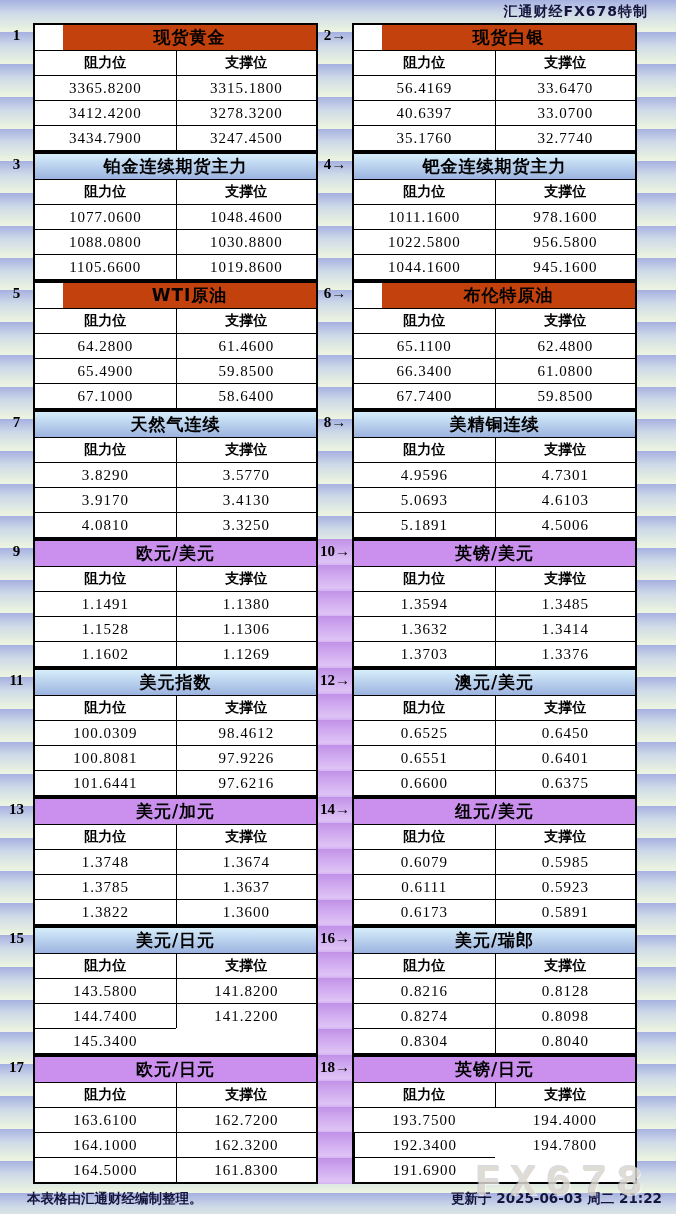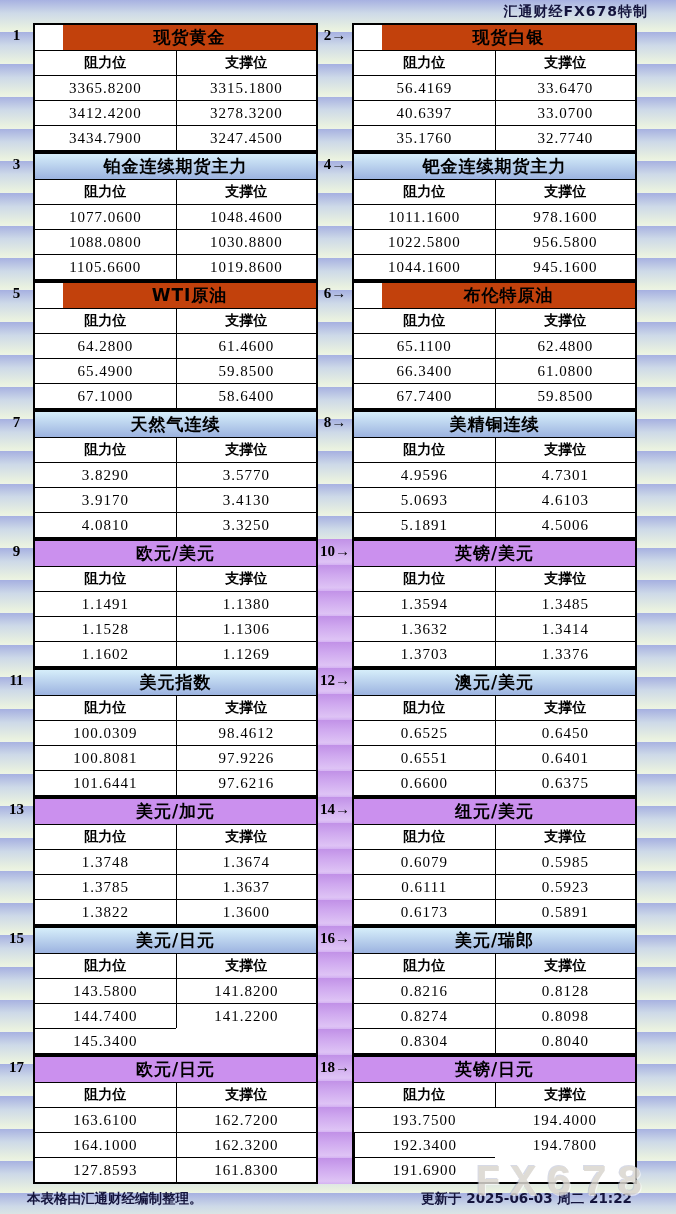--- a/index.html
+++ b/index.html
@@ -40,21 +40,21 @@
     border-top:1px solid #000;color:#000;background:#fff;
   }
   .b-ch{font-size:14px;font-weight:bold;}
   .b-val{
     font-size:15px;letter-spacing:1px;
     font-family:"Liberation Serif","DejaVu Serif",serif;
   }
   .col2{border-left:1px solid #000;}
   .footer{
     height:29px;display:flex;justify-content:space-between;align-items:center;
-    padding:0 44px 0 27px;box-sizing:border-box;
+    padding:0 14px 0 27px;box-sizing:border-box;
   }
   .footer span{font-size:13.5px;font-weight:bold;color:#14143c;}
   .watermark{
     position:absolute;right:24px;bottom:6px;z-index:5;pointer-events:none;
     font-family:Liberation Mono, monospace;
     font-size:44px;font-weight:bold;letter-spacing:9px;
     color:#dad6d0;opacity:.85;
     text-shadow:1px 1px 0 rgba(255,255,255,.7),-1px -1px 0 rgba(150,160,190,.45);
   }
 </style>
@@ -359,21 +359,21 @@
     </div>
     <div class="tcol left">
   <div class="block theme-purple">
     <div class="b-title">欧元/日元</div>
     <div class="b-ch">阻力位</div>
     <div class="b-ch col2">支撑位</div>
     <div class="b-val rv0">163.6100</div>
     <div class="b-val col2 sv0">162.7200</div>
     <div class="b-val rv1">164.1000</div>
     <div class="b-val col2 sv1">162.3200</div>
-    <div class="b-val rv2">127.8593</div>
+    <div class="b-val rv2">164.5000</div>
     <div class="b-val col2 sv2">161.8300</div>
   </div>
 </div>
     <div class="gcol purple">
       <span class="rowlabel">18→</span>
     </div>
     <div class="tcol right">
   <div class="block theme-purple">
     <div class="b-title">英镑/日元</div>
     <div class="b-ch">阻力位</div>

